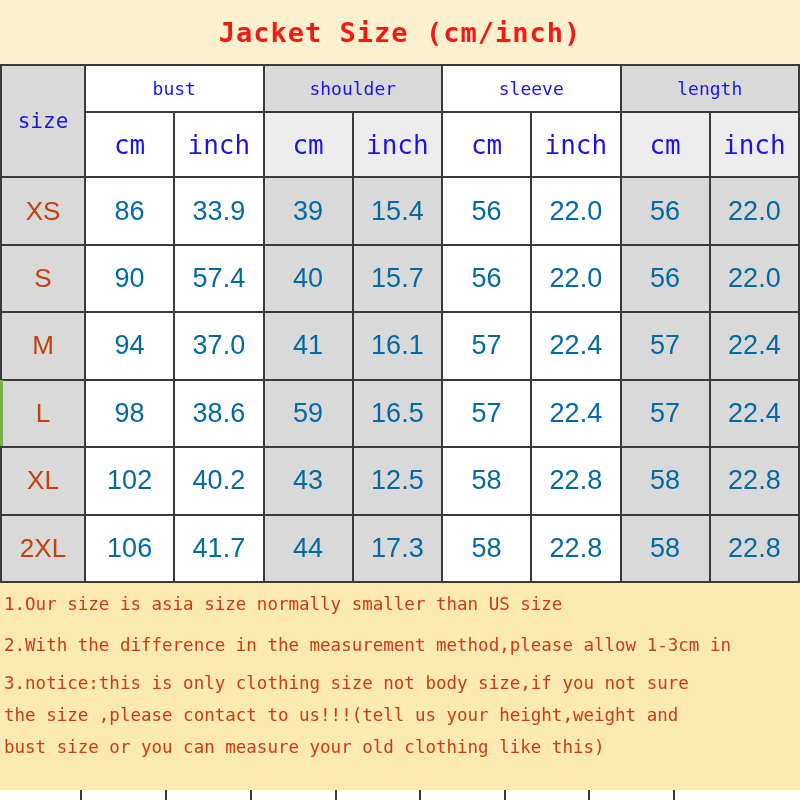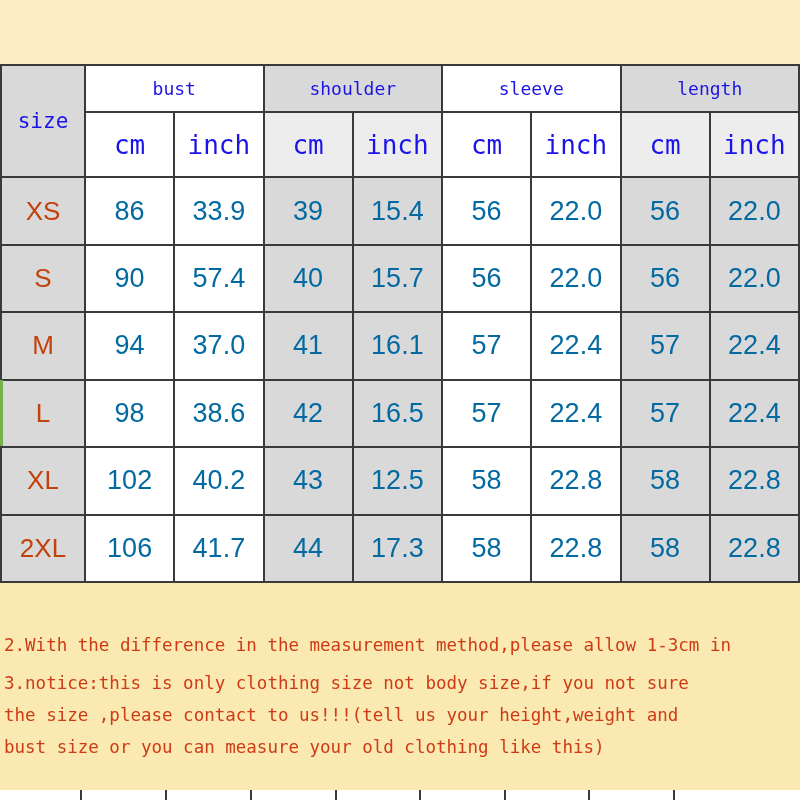--- a/index.html
+++ b/index.html
@@ -156,20 +156,23 @@
     height: 10px;
     border-right: 2px solid #3a3a3a;
     box-sizing: border-box;
   }
 </style>
 </head>
 <body>
 
 <div id="chart-root">
 
+  <div class="title-band">
+    <div class="title-text">Jacket Size (cm/inch)</div>
+  </div>
 
   <div class="table-wrap">
     <table class="size-table">
       <tbody>
 
         <tr>
           <td class="col-size bg-gray hdr-size" rowspan="2">size</td>
           <td class="bg-white hdr-group" colspan="2">bust</td>
           <td class="bg-gray hdr-group" colspan="2">shoulder</td>
           <td class="bg-white hdr-group" colspan="2">sleeve</td>
@@ -217,21 +220,21 @@
           <td class="bg-gray cell-val">16.1</td>
           <td class="bg-white cell-val">57</td>
           <td class="bg-white cell-val">22.4</td>
           <td class="bg-gray cell-val">57</td>
           <td class="bg-gray cell-val">22.4</td>
         </tr>
         <tr>
           <td class="bg-gray cell-size">L</td>
           <td class="bg-white cell-val">98</td>
           <td class="bg-white cell-val">38.6</td>
-          <td class="bg-gray cell-val">42</td>
+          <td class="bg-gray cell-val">59</td>
           <td class="bg-gray cell-val">16.5</td>
           <td class="bg-white cell-val">57</td>
           <td class="bg-white cell-val">22.4</td>
           <td class="bg-gray cell-val">57</td>
           <td class="bg-gray cell-val">22.4</td>
         </tr>
         <tr>
           <td class="bg-gray cell-size">XL</td>
           <td class="bg-white cell-val">102</td>
           <td class="bg-white cell-val">40.2</td>
@@ -252,20 +255,21 @@
           <td class="bg-white cell-val">22.8</td>
           <td class="bg-gray cell-val">58</td>
           <td class="bg-gray cell-val">22.8</td>
         </tr>
       </tbody>
     </table>
     <div class="green-edge"></div>
   </div>
 
   <div class="notes">
+    <div class="note-line note-1">1.Our size is asia size normally smaller than US size</div>
     <div class="note-line note-2">2.With the difference in the measurement method,please allow 1-3cm in</div>
     <div class="note-line note-3a">3.notice:this is only clothing size not body size,if you not sure</div>
     <div class="note-line note-3c">bust size or you can measure your old clothing like this)</div>
     <div class="note-line note-3b">the size ,please contact to us!!!(tell us your height,weight and</div>
   </div>
 
   <div class="bottom-strip">
     <div class="bcell" style="left:0px;width:82px;"></div>
     <div class="bcell" style="left:82px;width:85px;"></div>
     <div class="bcell" style="left:167px;width:85px;"></div>

